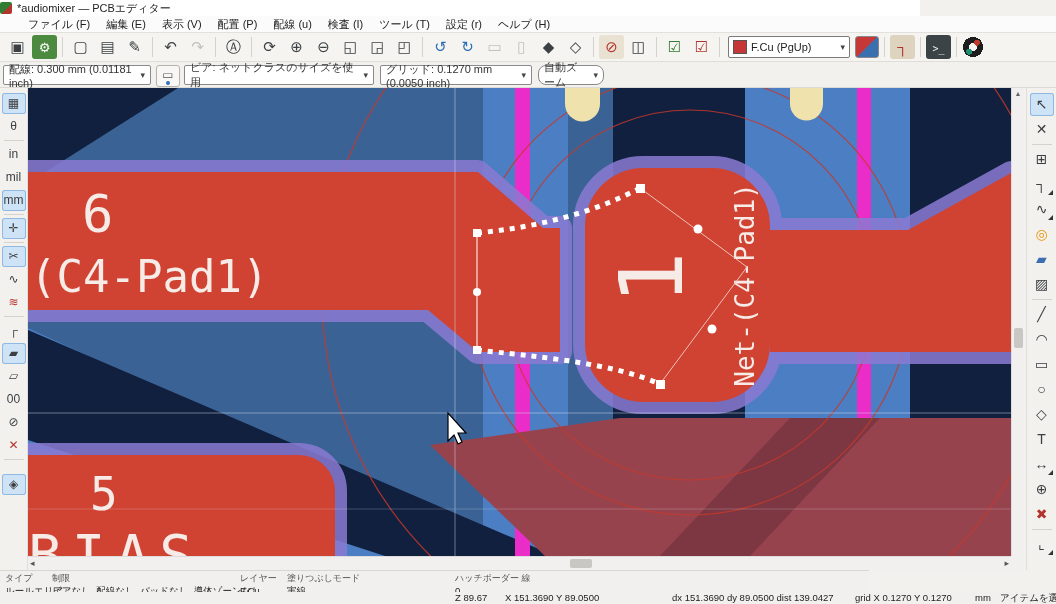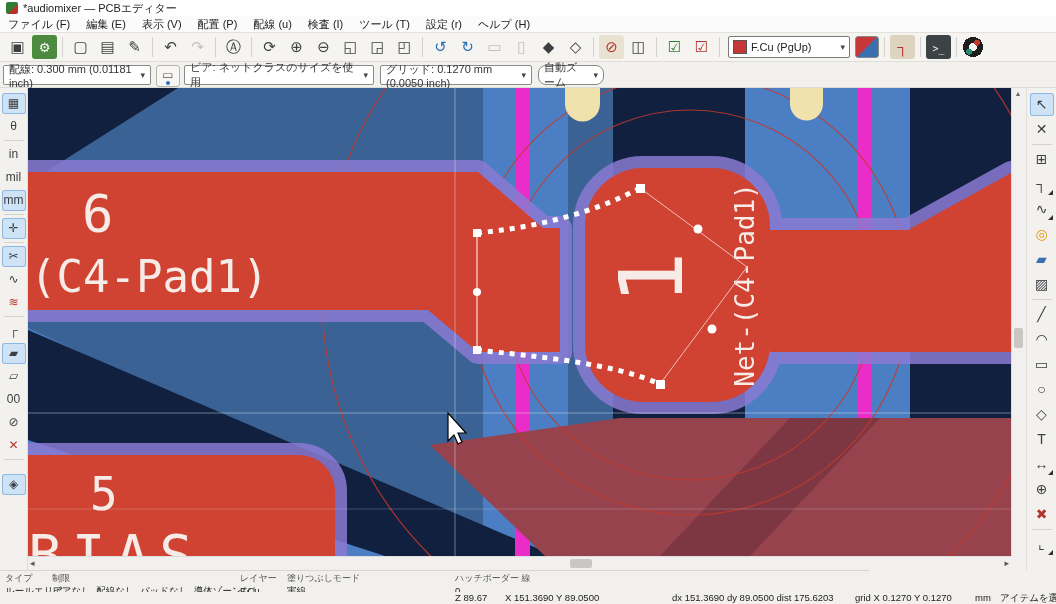--- a/index.html
+++ b/index.html
@@ -1,24 +1,24 @@
 <!DOCTYPE html>
 <html><head>
 <meta charset="utf-8">
 <style>
   html,body{margin:0;padding:0;background:#888;}
   #app{position:relative;width:1056px;height:604px;background:#f2f1ee;overflow:hidden;
        font-family:"Liberation Sans","DejaVu Sans",sans-serif;color:#222;}
   
-  #titlebar{position:absolute;left:0;top:0;width:1056px;height:16px;background:#fff;
-            display:flex;align-items:center;padding-left:6px;box-sizing:border-box;font-size:11px;}
+  #titlebar{position:absolute;left:0;top:0;width:920px;height:16px;background:#fff;
+            display:flex;align-items:center;box-sizing:border-box;font-size:11px;}
   #app-icon{width:12px;height:12px;margin-right:5px;border-radius:2px;
             background:linear-gradient(135deg,#2f7d32 55%,#b3342c 55%);}
   #menubar{position:absolute;left:0;top:16px;width:1056px;height:17px;background:#fbfbfb;
-           display:flex;align-items:center;font-size:11px;border-bottom:1px solid #e3e1de;box-sizing:border-box;}
+           display:flex;align-items:center;font-size:11px;border-bottom:1px solid #e3e1de;box-sizing:border-box;padding-left:20px;}
   .menu-item{padding:1px 8px;cursor:default;}
   
   #toolbar{position:absolute;left:0;top:33px;width:1056px;height:29px;background:#f5f4f1;
            display:flex;align-items:center;padding-left:4px;box-sizing:border-box;border-bottom:1px solid #e0ded9;}
   .tbtn{position:relative;width:25px;height:24px;line-height:24px;text-align:center;font-size:15px;
         color:#3c4043;border-radius:3px;margin:0 1px;cursor:default;}
   .tbtn b{font-weight:normal;}
   .tbtn.disabled b{color:#c2c0bc !important;}
   .tbtn-sep,.ltbtn-sep{display:inline-block;width:1px;height:20px;background:#d4d2ce;margin:0 4px;}
   
@@ -331,19 +331,19 @@
       </span>
     <span class="sp-col" style="left:455px;" data-name="status-hatch-col">
       <span class="lbl">ハッチボーダー 線</span>
         <span class="val">0</span>
       </span>
   </div>
 
   <div id="status-msg" data-name="status-line">
     <span class="sm" style="left:455px;" data-name="status-zoom">Z 89.67</span>
     <span class="sm" style="left:505px;" data-name="status-cursor-pos">X 151.3690 Y 89.0500</span>
-    <span class="sm" style="left:672px;" data-name="status-delta">dx 151.3690  dy 89.0500  dist 175.6203</span>
+    <span class="sm" style="left:672px;" data-name="status-delta">dx 151.3690  dy 89.0500  dist 139.0427</span>
     <span class="sm" style="left:855px;" data-name="status-grid">grid X 0.1270  Y 0.1270</span>
     <span class="sm" style="left:975px;" data-name="status-units">mm</span>
     <span class="sm" style="left:1000px;" data-name="status-hint">アイテムを選択</span>
   </div>
 
 </div>
 
 </body></html>

